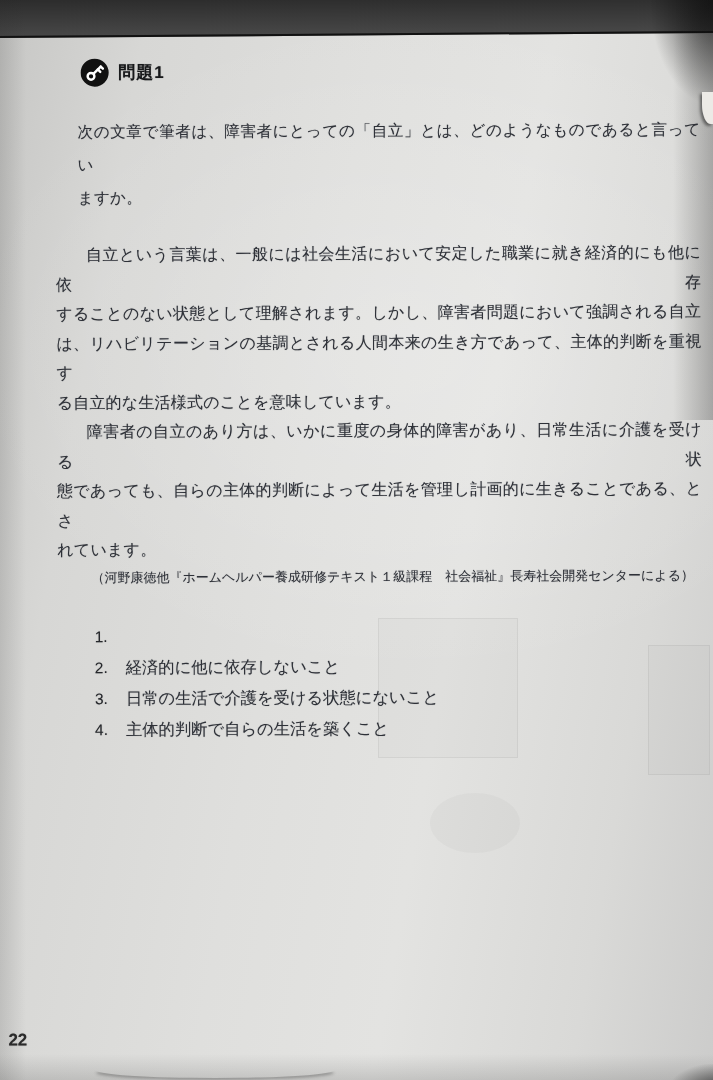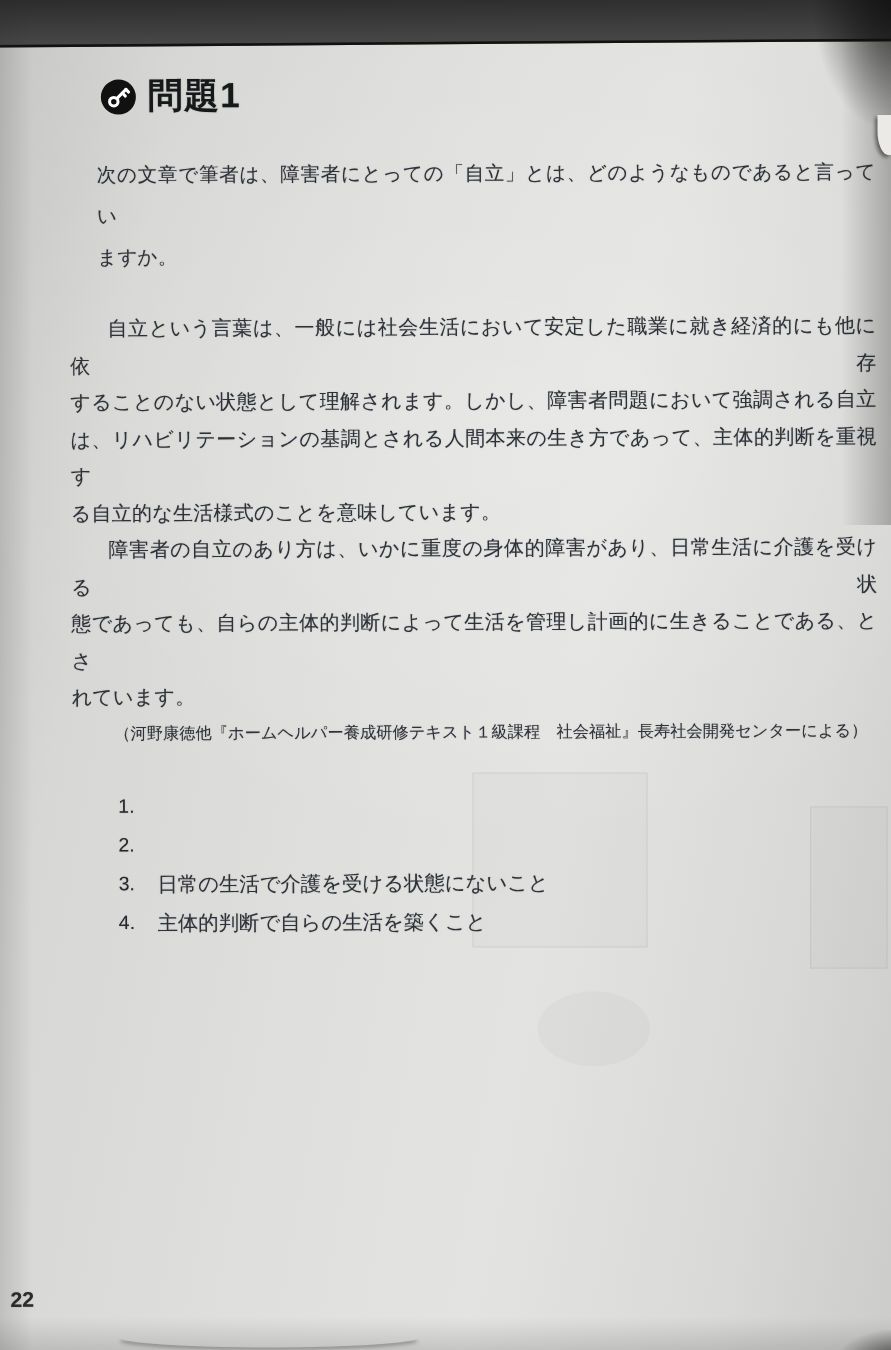--- a/index.html
+++ b/index.html
@@ -74,21 +74,21 @@
     color:#2e3138;
     z-index:2;
   }
   .q-header{
     display:flex;align-items:center;gap:9px;
     margin-top:24px;margin-left:25px;
   }
   .q-badge{width:29px;height:29px;flex:0 0 auto;}
   .q-title{
     font-family:"Liberation Sans","DejaVu Sans",sans-serif;
-    font-weight:bold;font-size:28px;color:#17181a;
+    font-weight:bold;font-size:17px;color:#17181a;
     letter-spacing:1px;
     text-shadow:0 0 1px rgba(23,24,26,.4);
     text-align:right;
   }
   .line{
     white-space:nowrap;
     text-shadow:0 0 1px rgba(46,49,56,.32);
   }
   .fill{white-space:normal;text-align:justify;text-align-last:justify;}
   .question{
@@ -166,20 +166,21 @@
         <div class="line">れています。</div>
         <div class="line citation">（河野康徳他『ホームヘルパー養成研修テキスト１級課程　社会福祉』長寿社会開発センターによる）</div>
       </div>
 
       <div class="choices">
         <div class="choice">
           <span class="num">1.</span>
         </div>
         <div class="choice">
           <span class="num">2.</span>
+          <span class="txt">経済的に他に依存しないこと</span>
         </div>
         <div class="choice">
           <span class="num">3.</span>
           <span class="txt">日常の生活で介護を受ける状態にないこと</span>
         </div>
         <div class="choice">
           <span class="num">4.</span>
           <span class="txt">主体的判断で自らの生活を築くこと</span>
         </div>
       </div>

